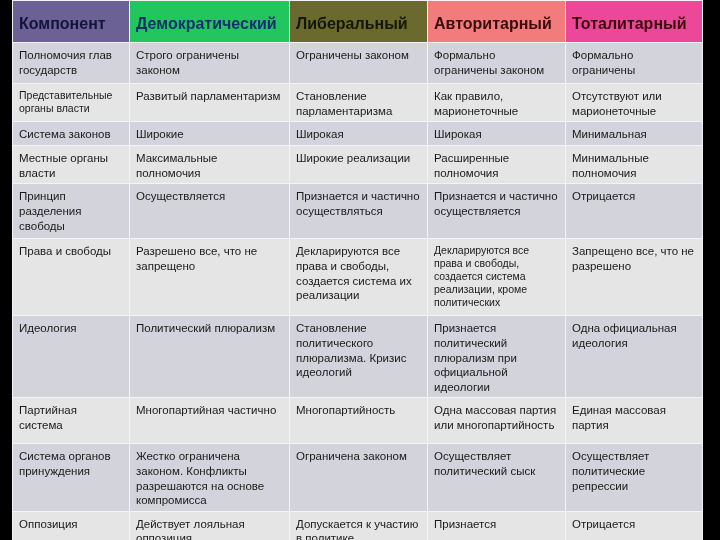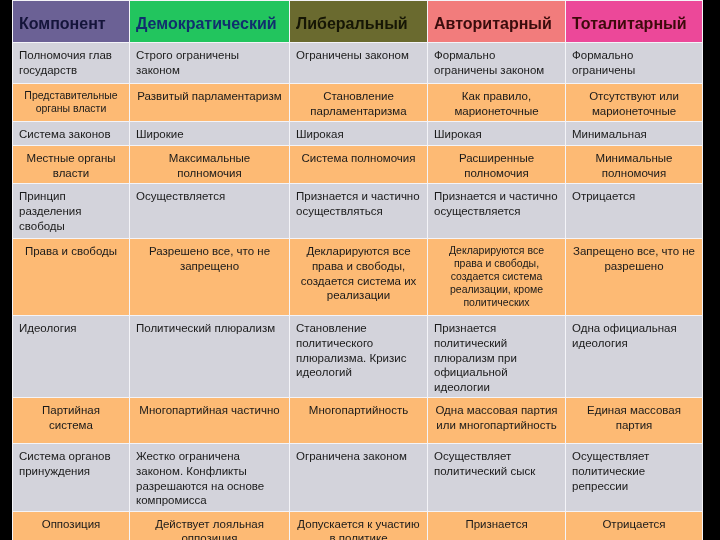--- a/index.html
+++ b/index.html
@@ -20,21 +20,21 @@
   }
   .table th {
     height: 22px; font-weight: bold; font-size: 16px; padding-top: 16px;
   }
   .h0 { background: #6b6195; color: #14143a; }
   .h1 { background: #22c55e; color: #102f6e; }
   .h2 { background: #6a6a2f; color: #161605; }
   .h3 { background: #f27c7c; color: #3a0c0c; }
   .h4 { background: #ec4899; color: #3c0a0a; }
   tr.dark td { background: #d3d3db; }
-  tr.light td { background: #fdba74; text-align: center; }
+  tr.light td { background: #e5e5e5; }
   .small { font-size: 10.5px; line-height: 13px; }
 </style>
 </head>
 <body>
 
 <table class="table">
   <colgroup>
     <col style="width:117px">
       <col style="width:160px">
       <col style="width:138px">
@@ -68,21 +68,21 @@
     <tr class="dark" style="height:24px">
       <td>Система законов</td>
       <td>Широкие</td>
       <td>Широкая</td>
       <td>Широкая</td>
       <td>Минимальная</td>
     </tr>
     <tr class="light" style="height:36px">
       <td>Местные органы власти</td>
       <td>Максимальные полномочия</td>
-      <td>Система полномочия</td>
+      <td>Широкие реализации</td>
       <td>Расширенные полномочия</td>
       <td>Минимальные полномочия</td>
     </tr>
     <tr class="dark" style="height:55px">
       <td>Принцип разделения свободы</td>
       <td>Осуществляется</td>
       <td>Признается и частично осуществляться</td>
       <td>Признается и частично осуществляется</td>
       <td>Отрицается</td>
     </tr>

